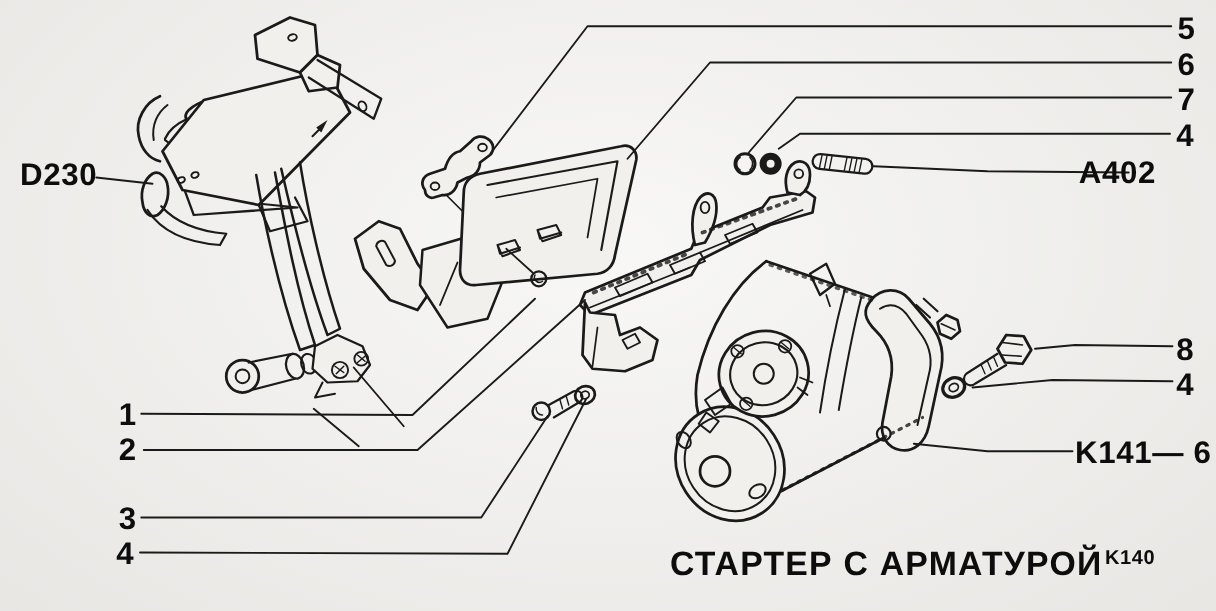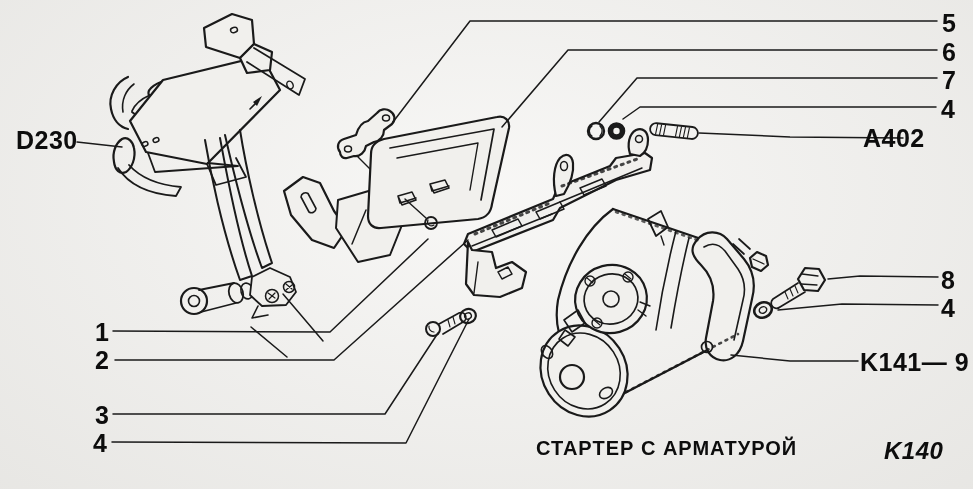--- a/index.html
+++ b/index.html
@@ -14,22 +14,22 @@
   .stage svg{position:absolute;left:0;top:0;}
   .callout{
     position:absolute;
     font-weight:bold;
     font-size:25px;
     line-height:1;
     color:var(--ink,#0d0d0d);
     letter-spacing:.5px;
     white-space:nowrap;
   }
-  .caption{font-size:20px;letter-spacing:1px;}
-  .pagecode{font-size:24px;font-style:italic;}
+  .caption{font-size:27px;letter-spacing:1px;}
+  .pagecode{font-size:16px;}
 </style>
 </head>
 <body>
 
 <div class="stage">
 
   <svg width="973" height="489" viewBox="0 0 973 489" fill="none" stroke="#1a1a1a" stroke-width="2.2" stroke-linejoin="round" stroke-linecap="round">
 
     <g>
 
@@ -219,21 +219,21 @@
   </svg>
 
   <div class="callout" style="left:16px;top:128px">D230</div>
   <div class="callout" style="left:942px;top:11px">5</div>
   <div class="callout" style="left:942px;top:40px">6</div>
   <div class="callout" style="left:942px;top:68px">7</div>
   <div class="callout" style="left:941px;top:97px">4</div>
   <div class="callout" style="left:863px;top:126px">A402</div>
   <div class="callout" style="left:941px;top:268px">8</div>
   <div class="callout" style="left:941px;top:296px">4</div>
-  <div class="callout" style="left:860px;top:350px">K141— 9</div>
+  <div class="callout" style="left:860px;top:350px">K141— 6</div>
   <div class="callout" style="left:95px;top:320px">1</div>
   <div class="callout" style="left:95px;top:348px">2</div>
   <div class="callout" style="left:95px;top:403px">3</div>
   <div class="callout" style="left:93px;top:431px">4</div>
 
   <div class="callout caption" style="left:536px;top:438px">СТАРТЕР С АРМАТУРОЙ</div>
   <div class="callout pagecode" style="left:884px;top:439px">K140</div>
 
 </div>
 

